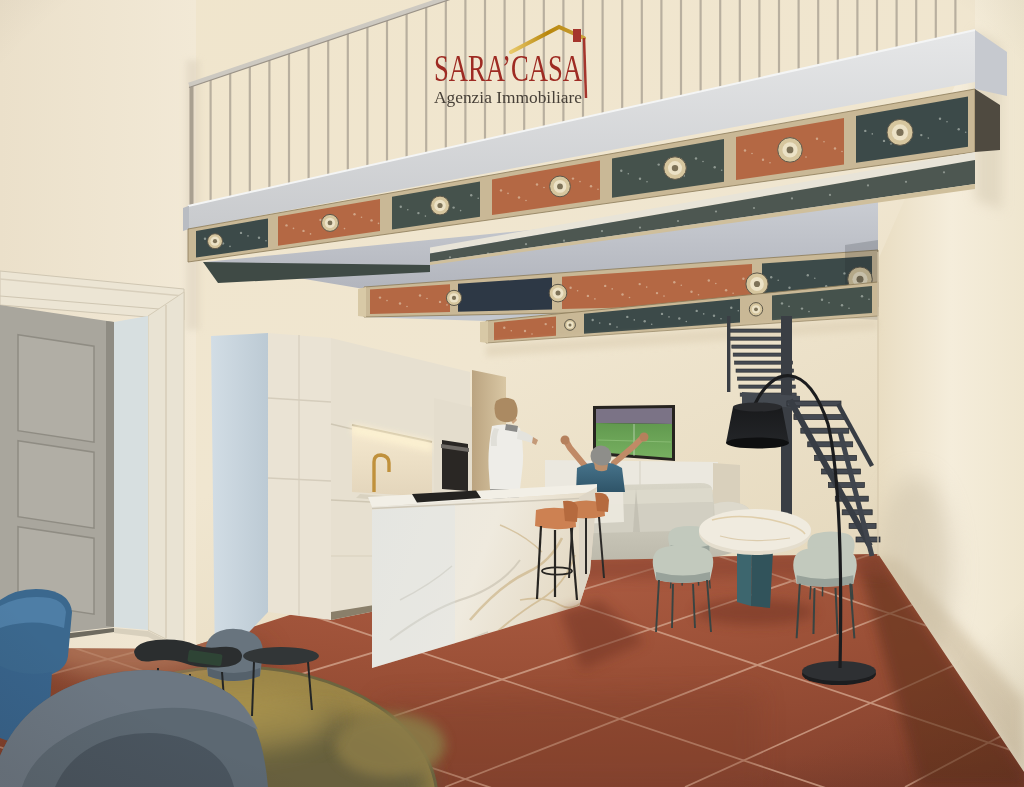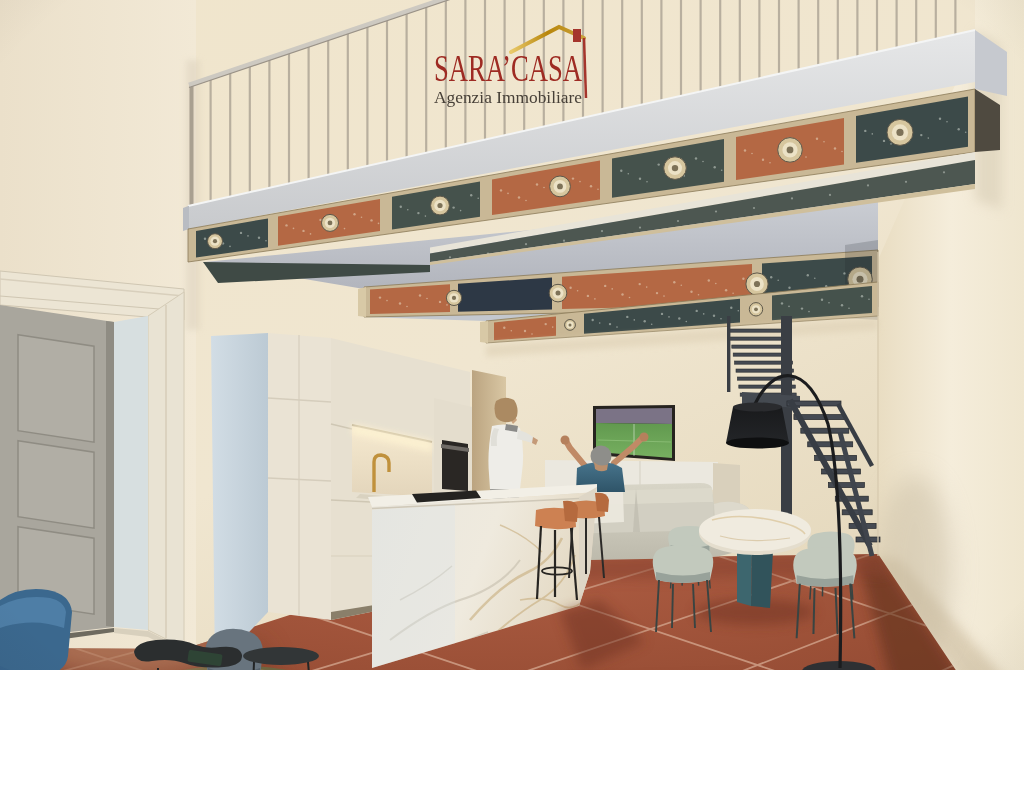--- a/index.html
+++ b/index.html
@@ -1,15 +1,15 @@
 <!DOCTYPE html>
 <html><head><meta charset="utf-8">
 <style>
 html,body{margin:0;padding:0;background:#fff;font-family:"Liberation Sans",sans-serif;}
-#scene{width:1024px;height:670px;overflow:hidden;position:relative;}
+#scene{width:1024px;height:787px;overflow:hidden;position:relative;}
 </style></head>
 <body>
 <div id="scene">
 <svg width="1024" height="787" viewBox="0 0 1024 787">
 
 <defs>
 <linearGradient id="wallg" x1="0" y1="0" x2="0.6" y2="1">
  <stop offset="0" stop-color="#f0e5cc"></stop>
           <stop offset="0.55" stop-color="#f0e6d0"></stop>
           <stop offset="1" stop-color="#e2d5b8"></stop>

